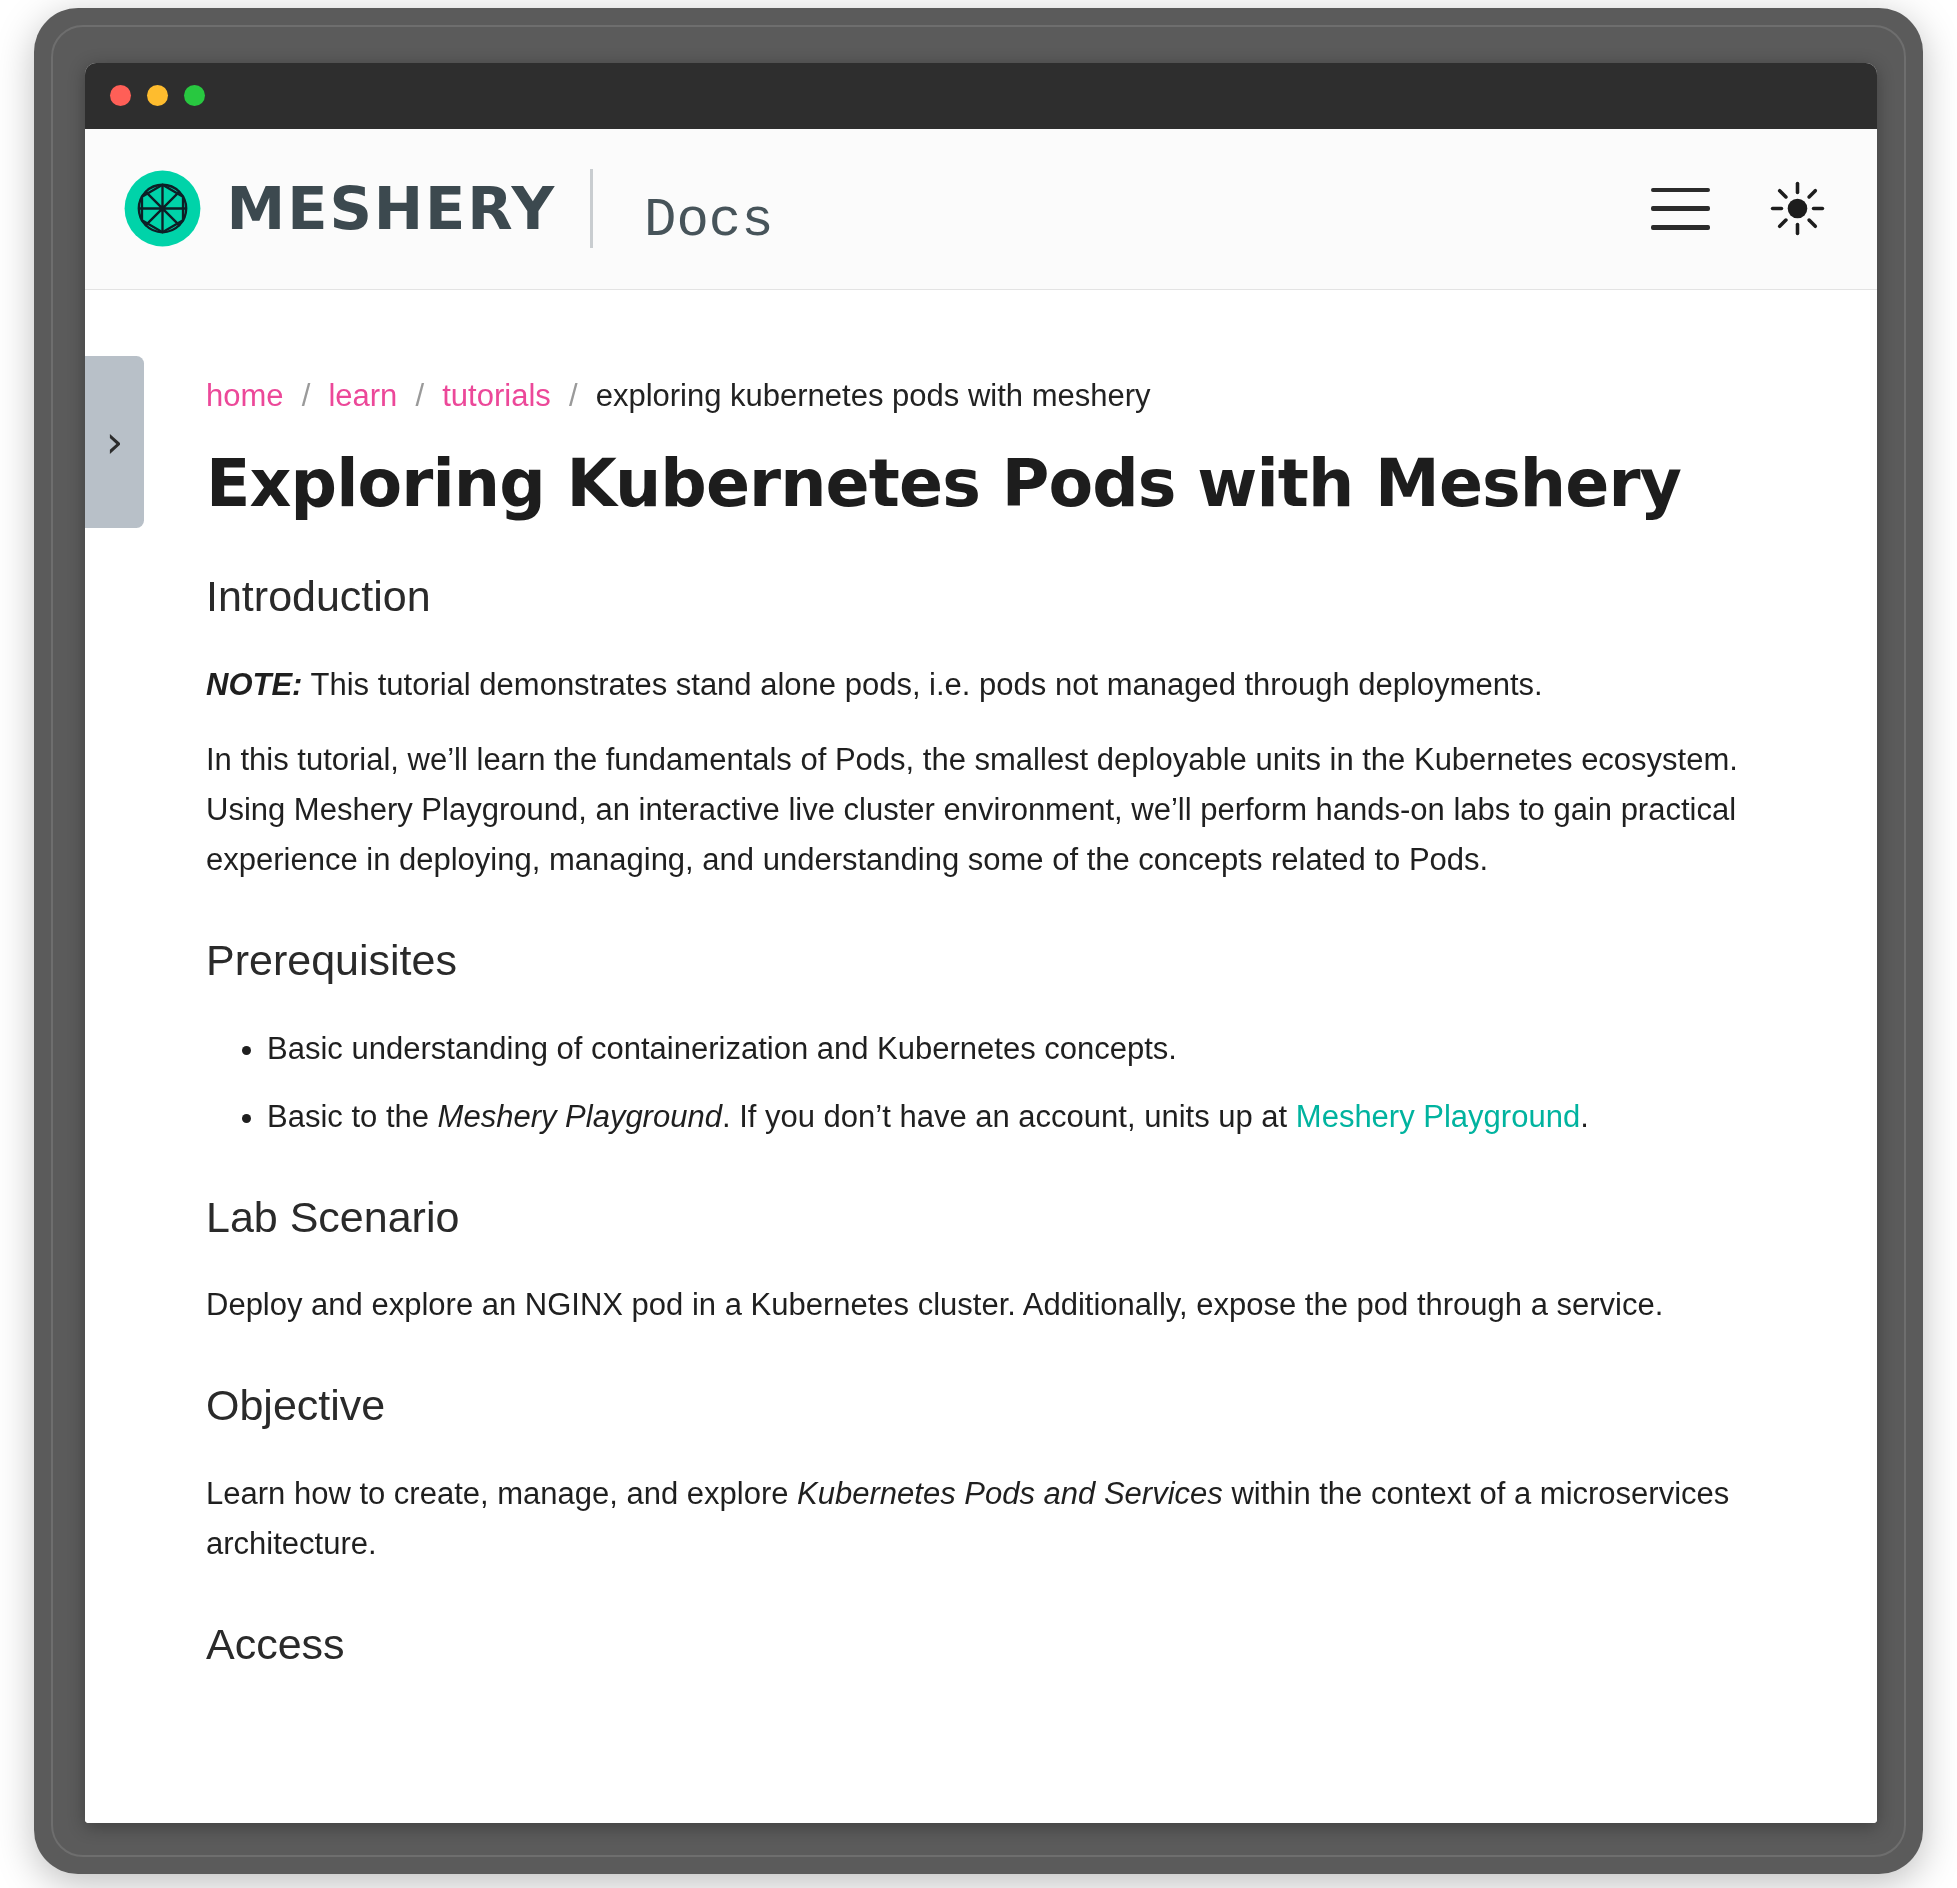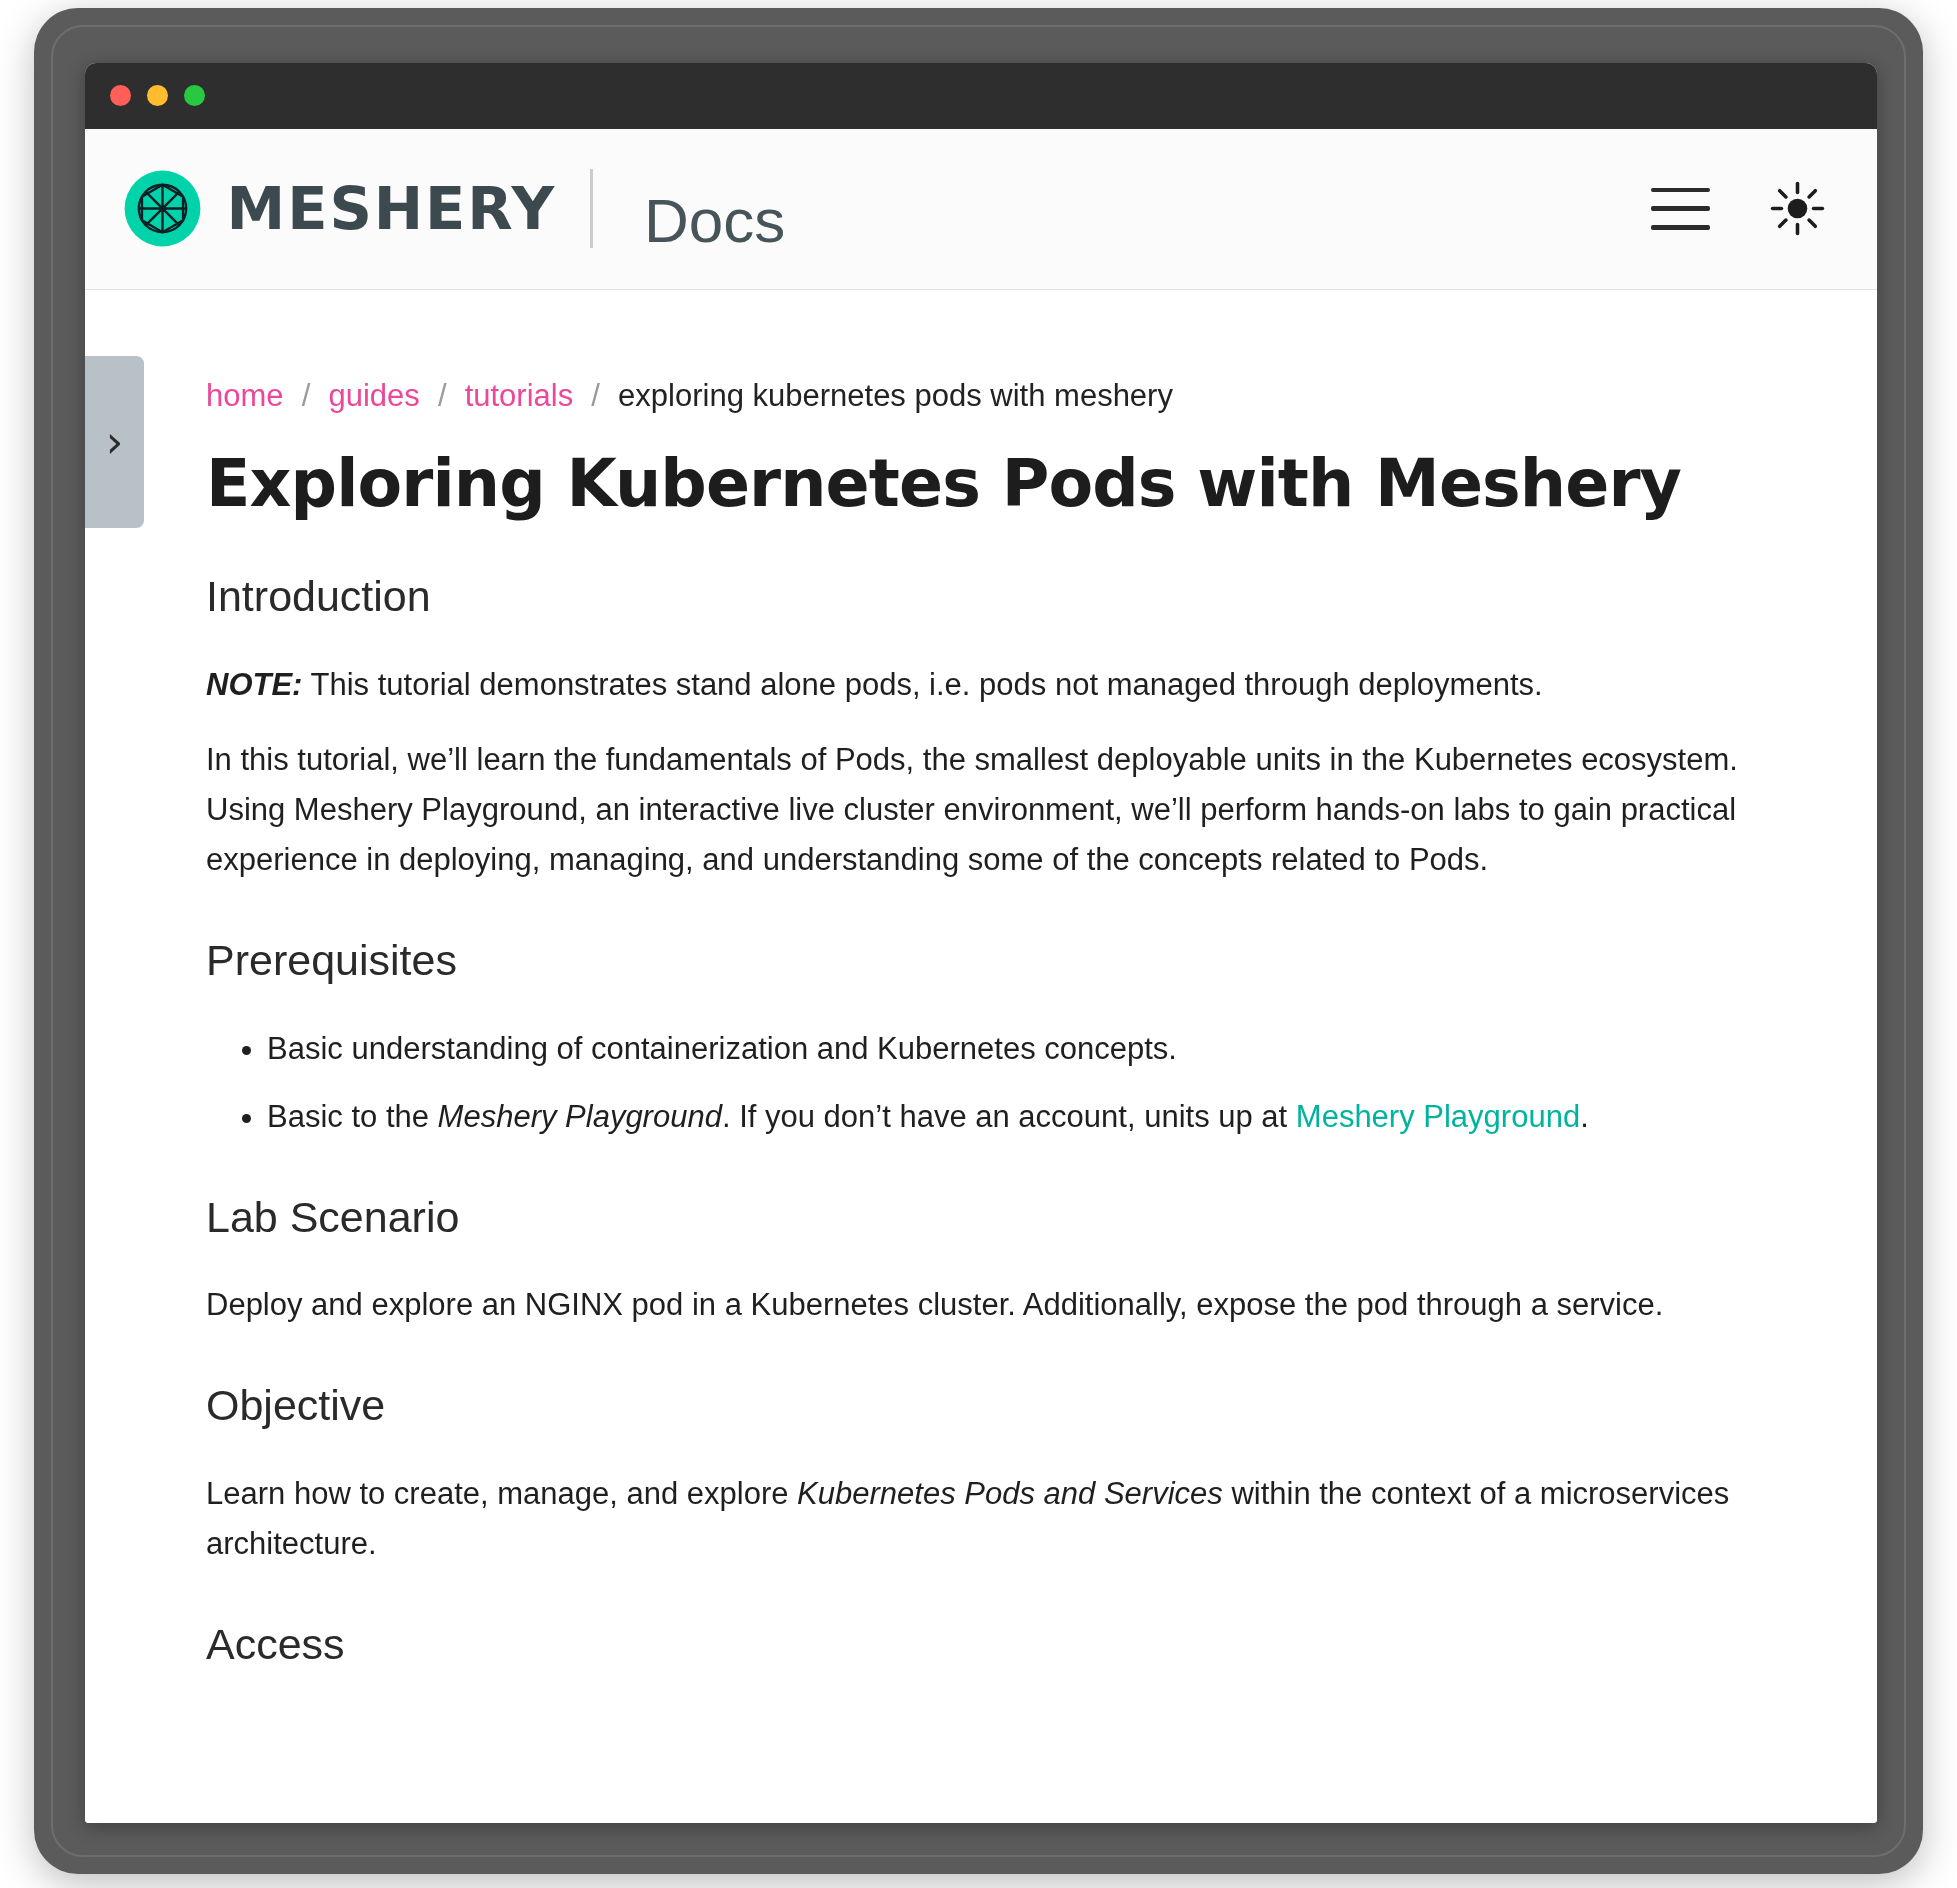--- a/index.html
+++ b/index.html
@@ -98,23 +98,23 @@
     font-family: "DejaVu Sans", sans-serif;
     line-height: 1;
   }
   .brand-divider {
     width: 2.8px;
     height: 79px;
     background: #c9cdd0;
     margin: 0 26.5px 0 9.5px;
   }
   .docs-label {
-    font-size: 62px;
+    font-size: 54px;
     color: #47545a;
-    font-family: Liberation Sans, sans-serif;
+    font-family: Liberation Mono, monospace;
     line-height: 1;
     margin-top: 24px;
   }
   .header-actions {
     display: flex;
     align-items: center;
     gap: 59px;
   }
   .hamburger {
     width: 59px;
@@ -284,21 +284,21 @@
 
         <div class="sidebar-toggle">
           <span class="chev">›</span>
         </div>
 
         <div class="article">
 
           <div class="breadcrumb">
             <a href="#">home</a>
             <span class="sep">/</span>
-            <a href="#">guides</a>
+            <a href="#">learn</a>
             <span class="sep">/</span>
             <a href="#">tutorials</a>
             <span class="sep">/</span>
             <span class="current">exploring kubernetes pods with meshery</span>
           </div>
 
           <h1 class="page-title">Exploring Kubernetes Pods with Meshery</h1>
 
           <h2 class="section-title">Introduction</h2>
           <p class="body-text">

